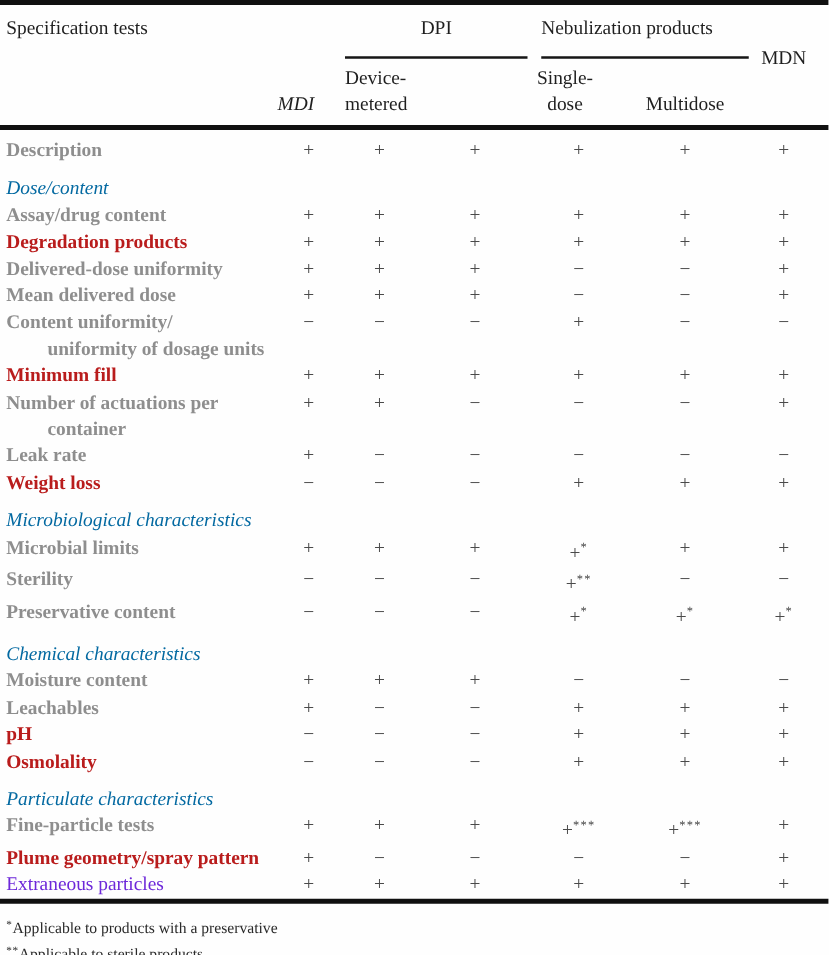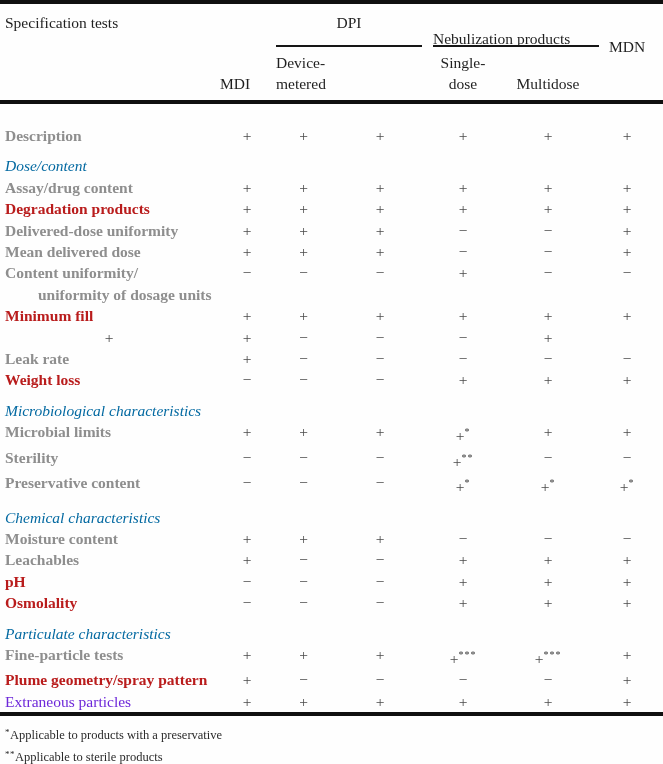--- a/index.html
+++ b/index.html
@@ -15,34 +15,34 @@
     background:#fefefe;
     overflow:hidden;
   }
   .rule-thick { position:relative; width:663px; height:4px; background:#101010; }
 
   
   .thead { position:relative; width:663px; height:96px; font-size:15.5px; }
   .thead .abs { position:absolute; white-space:nowrap; }
   .spec-tests { left:5px; top:10px; }
   .grp-dpi   { left:276px; top:10px; width:146px; text-align:center; }
-  .grp-neb   { left:433px; top:26px; width:166px; text-align:left; }
+  .grp-neb   { left:433px; top:10px; width:166px; text-align:left; }
   .grp-mdn   { left:599px; top:10px; width:56px; text-align:center;margin-top:24px; }
   .grp-underline { position:absolute; top:41px; height:2px; background:#161616; }
   .ul-dpi { left:276px; width:146px; }
   .ul-neb { left:433px; width:166px; }
   .subhead { position:absolute; bottom:6px; line-height:21px; }
-  .sh-mdi  { left:206px; width:58px;  text-align:center; }
+  .sh-mdi  { left:222px; width:58px;  text-align:left;font-style:italic; }
   .sh-dev  { left:276px; width:56px;  text-align:left; }
   .sh-pre  { left:331px; width:98px;  text-align:center; }
-  .sh-sgl  { left:429px; width:68px;  text-align:center; }
+  .sh-sgl  { left:418px; width:68px;  text-align:center; }
   .sh-mlt  { left:497px; width:102px; text-align:center; }
 
   
-  .tbody { padding-top:21px; }
+  .tbody { padding-top:6px; }
   .row {
     display:grid;
     grid-template-columns:218px 58px 55px 98px 68px 102px 56px;
     align-items:start;
     line-height:21.4px;
     font-size:15.5px;
   }
   .row .label { padding-left:5px; }
   .row .label .label2 { padding-left:33px; }
   .row.section { font-style:italic; color:#0369a1; margin-top:9px; }
@@ -168,20 +168,24 @@
           <div>Minimum fill</div>
         </div>
         <div class="cell">+</div>
         <div class="cell">+</div>
         <div class="cell">+</div>
         <div class="cell">+</div>
         <div class="cell">+</div>
         <div class="cell">+</div>
       </div>
       <div class="row data gray">
+        <div class="label">
+          <div>Number of actuations per</div>
+          <div class="label2">container</div>
+        </div>
         <div class="cell">+</div>
         <div class="cell">+</div>
         <div class="cell">−</div>
         <div class="cell">−</div>
         <div class="cell">−</div>
         <div class="cell">+</div>
       </div>
       <div class="row data gray">
         <div class="label">
           <div>Leak rate</div>

